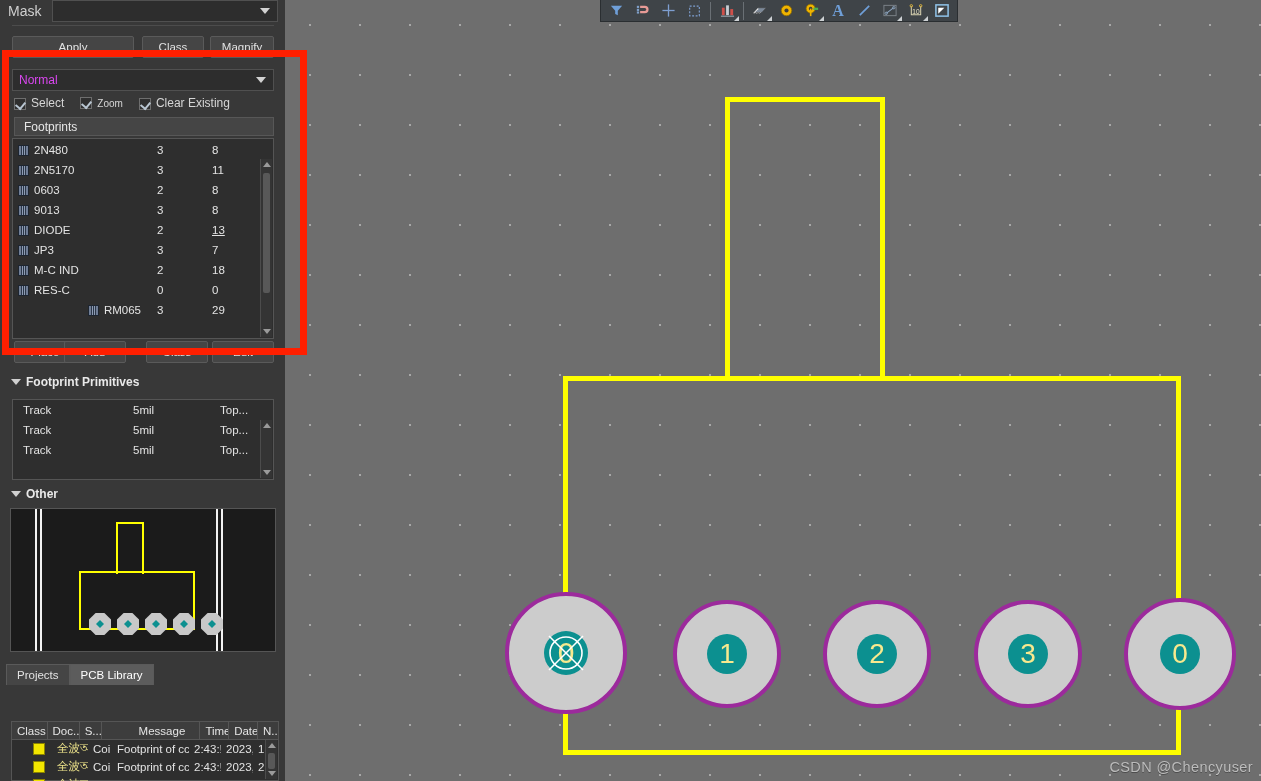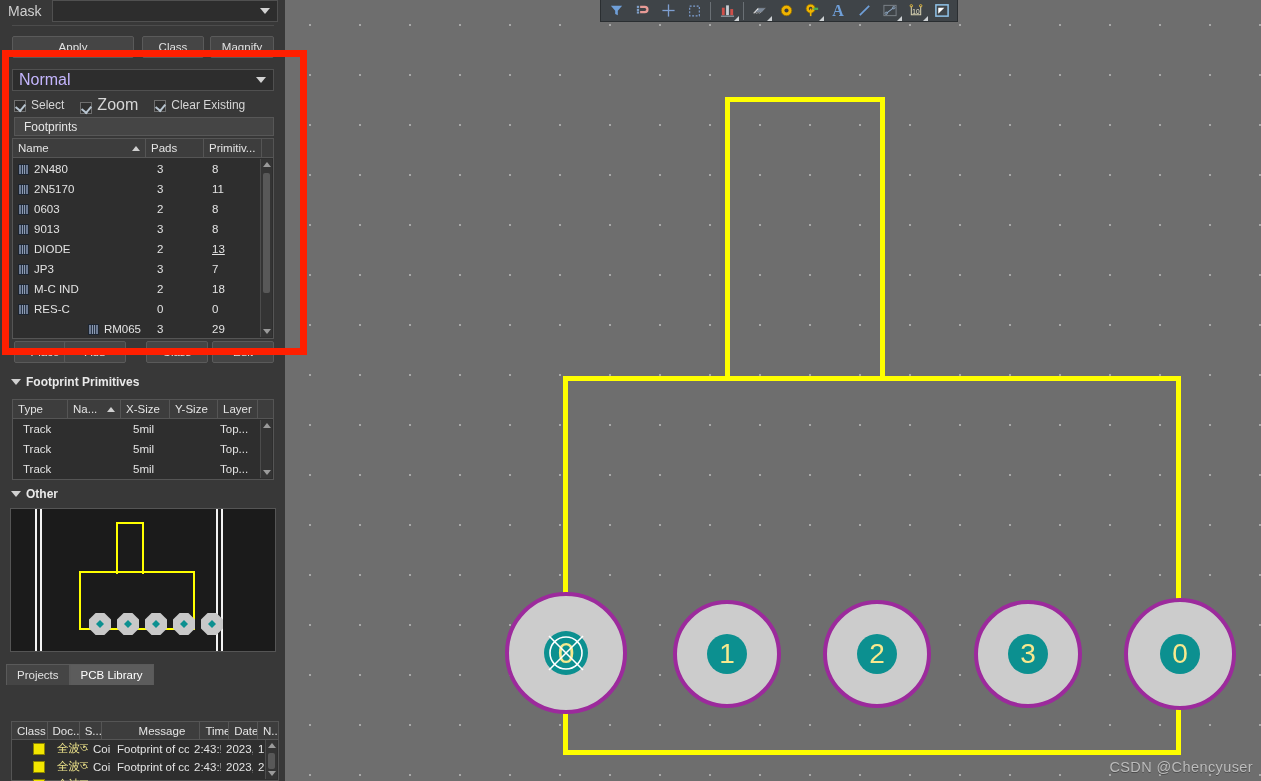--- a/index.html
+++ b/index.html
@@ -82,22 +82,22 @@
     color: #d6d6d6;
     font-size: 11.5px;
   }
   .p-row { display: flex; align-items: center; }
   .combo {
     background: #2d2d2d;
     border: 1px solid #505050;
     height: 22px;
     display: flex; align-items: center;
     padding: 0 6px;
-    color: #c4b5fd;
-    font-size: 16px;
+    color: #d946ef;
+    font-size: 12px;
     position: relative;
   }
   .combo .caret {
     position: absolute; right: 7px; top: 50%; transform: translateY(-50%);
     width: 0; height: 0;
     border-left: 5px solid transparent;
     border-right: 5px solid transparent;
     border-top: 6px solid #d2d2d2;
   }
   .hr { height: 1px; background: #4c4c4c; }
@@ -439,43 +439,31 @@
       <span class="caret"></span>
     </div>
 
     <div style="position:absolute;left:14px;top:96px;display:flex;gap:16px;align-items:center;">
       <label class="chk-wrap">
         <span class="chk"></span>
         <span style="font-size:12px;">Select</span>
       </label>
       <label class="chk-wrap">
         <span class="chk"></span>
-        <span style="font-size:16px;">Zoom</span>
+        <span style="font-size:10px;">Zoom</span>
       </label>
       <label class="chk-wrap">
         <span class="chk"></span>
         <span style="font-size:12px;">Clear Existing</span>
       </label>
     </div>
 
     <div class="grp-header" style="position:absolute;left:14px;top:117px;width:260px;">Footprints</div>
 
     <div class="tbl" style="position:absolute;left:12px;top:138px;width:262px;height:201px;">
-      <div class="tbl-head">
-        <div class="th" style="width:133px;">
-          <span>Name</span>
-          <span class="sort-asc"></span>
-        </div>
-        <div class="th" style="width:58px;">
-          <span>Pads</span>
-        </div>
-        <div class="th" style="width:58px;">
-          <span>Primitiv...</span>
-        </div>
-      </div>
 
       <div style="padding-top:1px;">
         <div class="tr">
           <div class="td" style="width:133px;">
               <span class="ic-chip"></span>
               <span>2N480</span>
             </div>
           <div class="td" style="width:58px;padding-left:11px;">3</div>
           <div class="td" style="width:58px;padding-left:8px;">8</div>
         </div>
@@ -560,38 +548,20 @@
     <div class="btn" style="position:absolute;left:64px;top:341px;width:62px;">Add</div>
     <div class="btn" style="position:absolute;left:146px;top:341px;width:62px;">Class</div>
     <div class="btn" style="position:absolute;left:212px;top:341px;width:62px;">Edit</div>
 
     <div class="sec-title" style="position:absolute;left:11px;top:375px;">
       <span class="tri"></span>
       <span>Footprint Primitives</span>
     </div>
 
     <div class="tbl" style="position:absolute;left:12px;top:399px;width:262px;height:81px;">
-      <div class="tbl-head">
-        <div class="th" style="width:55px;">
-          <span>Type</span>
-        </div>
-        <div class="th" style="width:53px;">
-          <span>Na...</span>
-          <span class="sort-asc"></span>
-        </div>
-        <div class="th" style="width:49px;">
-          <span>X-Size</span>
-        </div>
-        <div class="th" style="width:48px;">
-          <span>Y-Size</span>
-        </div>
-        <div class="th" style="width:40px;">
-          <span>Layer</span>
-        </div>
-      </div>
       <div>
         <div class="tr">
           <div class="td" style="width:55px;padding-left:10px;">Track</div>
           <div class="td" style="width:53px;"></div>
           <div class="td" style="width:49px;padding-left:12px;">5mil</div>
           <div class="td" style="width:48px;"></div>
           <div class="td" style="width:48px;padding-left:2px;">Top...</div>
         </div>
         <div class="tr">
           <div class="td" style="width:55px;padding-left:10px;">Track</div>

